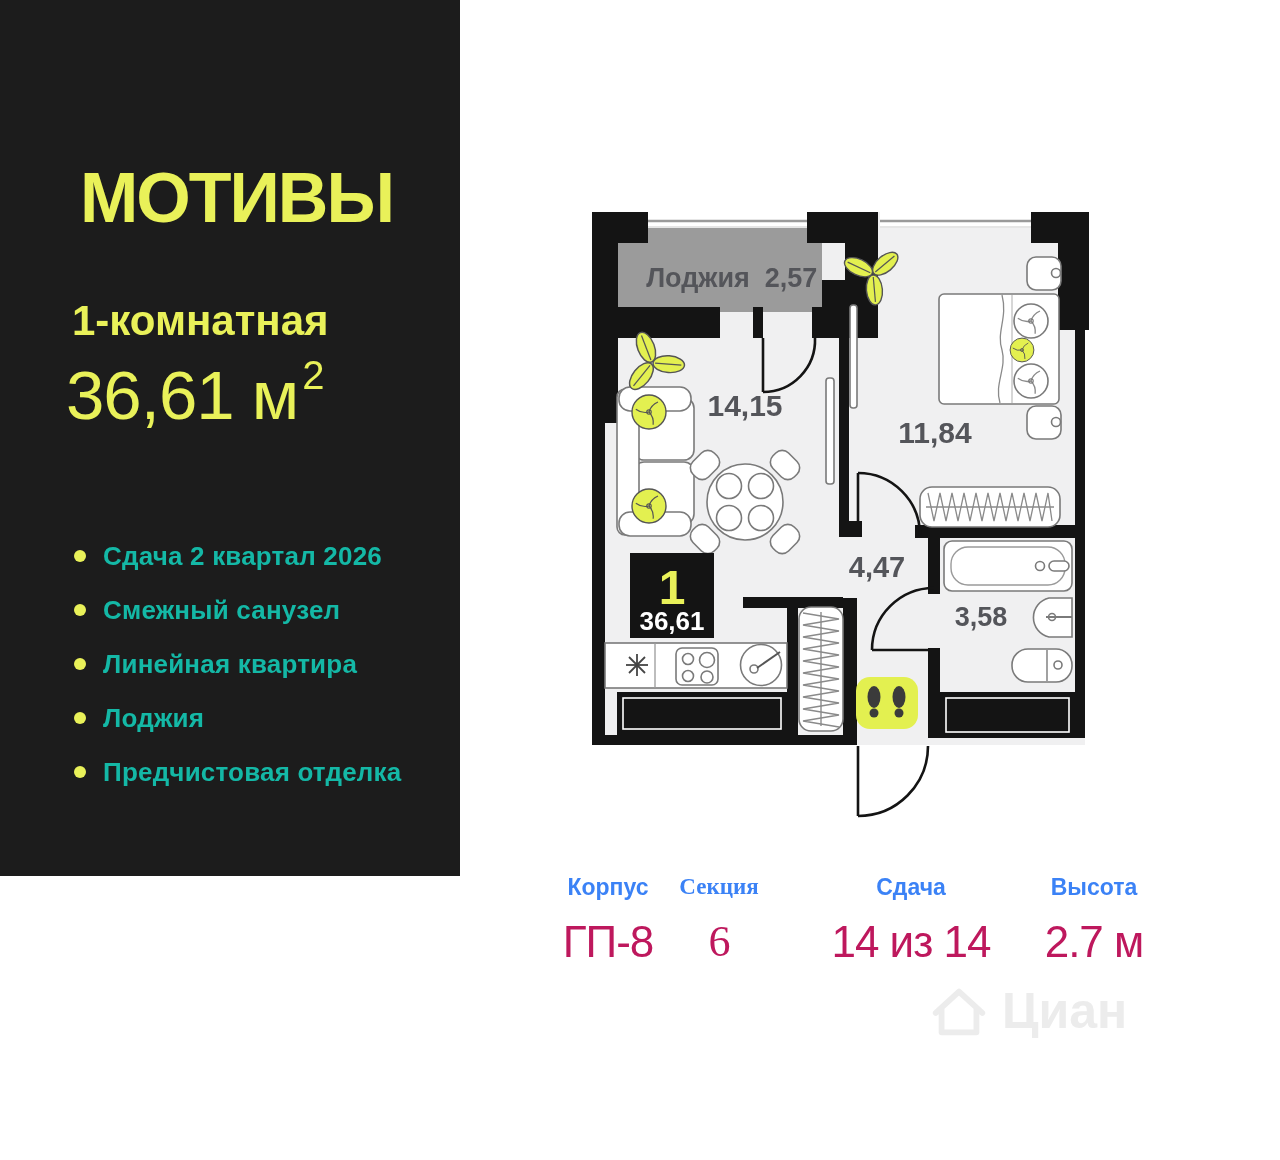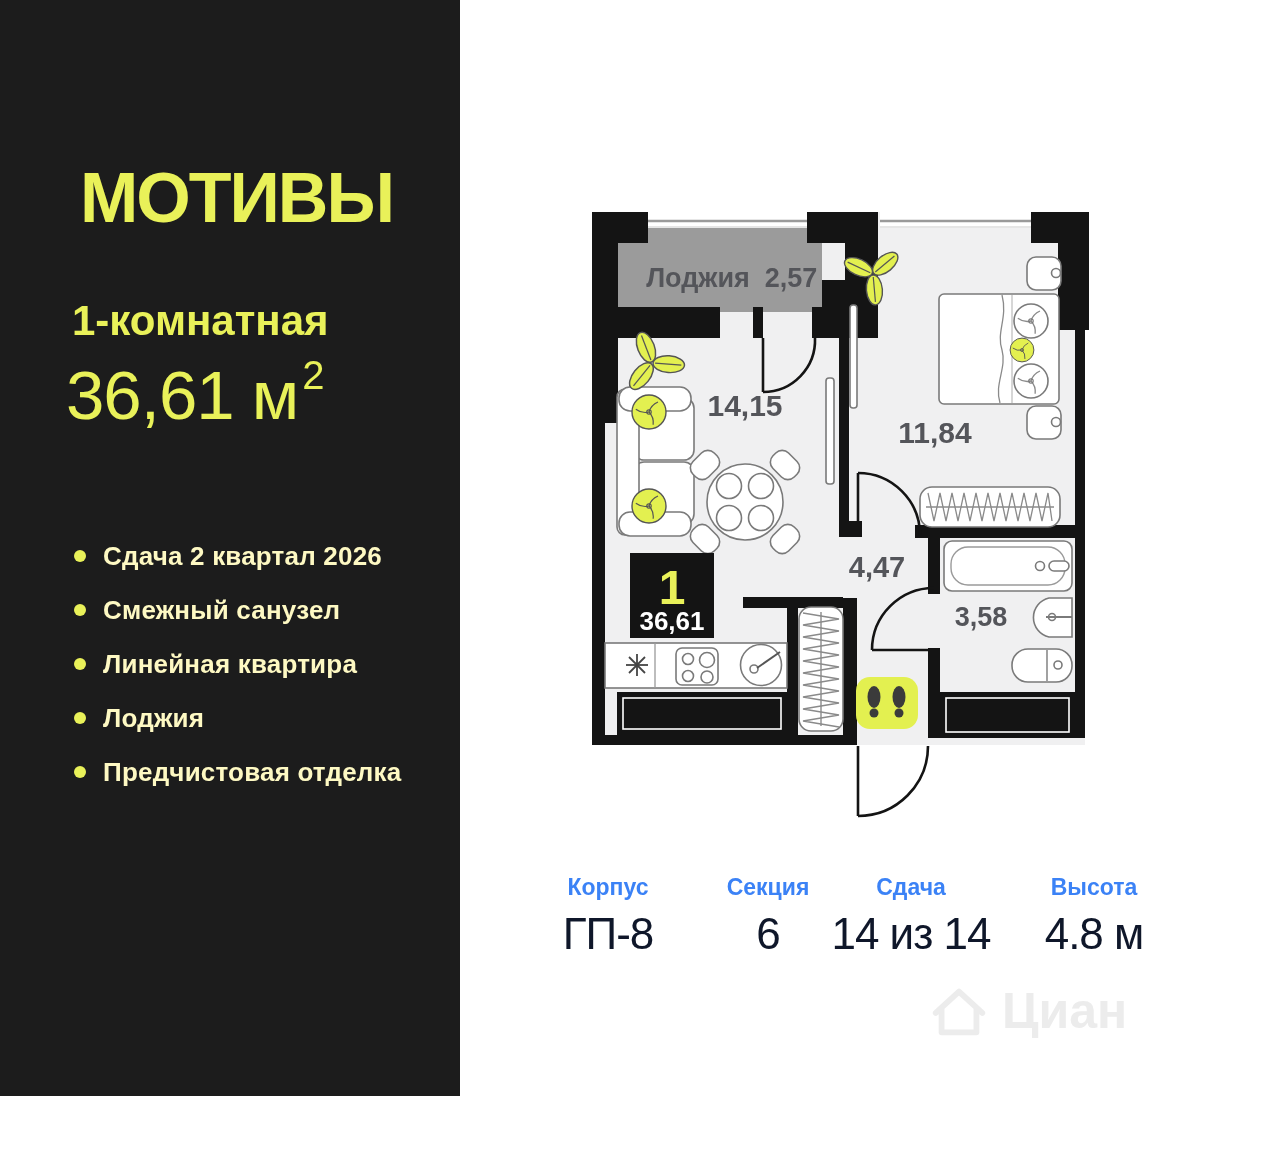--- a/index.html
+++ b/index.html
@@ -1,31 +1,31 @@
 <!DOCTYPE html>
 <html><head>
 <meta charset="utf-8">
 <style>
   html,body{margin:0;padding:0;width:1280px;height:1160px;overflow:hidden;background:#ffffff;
             font-family:"Liberation Sans","DejaVu Sans",sans-serif;}
   .abs{position:absolute;}
   
-  #left-panel{left:0;top:0;width:460px;height:1096px;background:#1c1c1c;}
+  #left-panel{left:0;top:0;width:460px;height:876px;background:#1c1c1c;}
   #brand-logo{left:80px;top:158px;font-size:70px;font-weight:800;letter-spacing:-2px;color:#e9f159;}
   #apt-type{left:72px;top:297px;font-size:42px;font-weight:700;color:#e9f159;}
   #apt-area{left:66px;top:356px;font-size:69px;font-weight:400;color:#e9f159;letter-spacing:-1px;}
   #apt-area sup{font-size:40px;position:relative;top:-6px;left:4px;}
   ul#features{left:74px;top:543px;list-style:none;margin:0;padding:0;}
   ul#features li{display:flex;align-items:center;height:26px;margin-bottom:28px;}
   .dot{width:12px;height:12px;border-radius:50%;background:#e9f159;margin-right:17px;flex:0 0 auto;}
-  .feat{color:#fef9c3;font-size:26px;font-weight:700;letter-spacing:.2px;}
+  .feat{color:#14b8a6;font-size:26px;font-weight:700;letter-spacing:.2px;}
   
   .info-col{top:874px;width:240px;text-align:center;transform:translateX(-50%);}
   .info-label{font-size:23px;font-weight:700;color:#3b82f6;}
-  .info-value{font-size:44px;font-weight:400;color:#0f172a;margin-top:8px;letter-spacing:-1px;}
+  .info-value{font-size:44px;font-weight:400;color:#be185d;margin-top:16px;letter-spacing:-1px;}
   
   #watermark{left:928px;top:980px;display:flex;align-items:center;color:#ececec;}
   #watermark .wm-text{font-size:50px;font-weight:700;margin-left:12px;}
   
   text.room{fill:#54555a;font-weight:600;font-family:"Liberation Sans","DejaVu Sans",sans-serif;}
   .wall{fill:#141414;}
   .furn{fill:#ffffff;stroke:#7a7a7a;stroke-width:1.6;}
   .thin{stroke:#8a8a8a;stroke-width:1.3;fill:none;}
   .door{stroke:#141414;stroke-width:2.6;fill:none;}
 </style>
@@ -257,31 +257,31 @@
     <text class="room" x="935" y="443" text-anchor="middle" font-size="30">11,84</text>
     <text class="room" x="877" y="577" text-anchor="middle" font-size="29">4,47</text>
     <text class="room" x="981" y="626" text-anchor="middle" font-size="27">3,58</text>
   </g>
 </svg>
 
 <div class="abs info-col" style="left:608px;">
   <div class="info-label">Корпус</div>
   <div class="info-value">ГП-8</div>
 </div>
-<div class="abs info-col" style="left:768px;">
+<div class="abs info-col" style="left:719px;font-family:Liberation Serif, serif;">
   <div class="info-label">Секция</div>
   <div class="info-value">6</div>
 </div>
 <div class="abs info-col" style="left:911px;">
   <div class="info-label">Сдача</div>
   <div class="info-value">14 из 14</div>
 </div>
 <div class="abs info-col" style="left:1094px;">
   <div class="info-label">Высота</div>
-  <div class="info-value">4.8 м</div>
+  <div class="info-value">2.7 м</div>
 </div>
 
 <div id="watermark" class="abs">
   <svg width="62" height="62" viewBox="0 0 64 64">
     <path d="M8,34 L32,12 L56,34 M14,29 V54 H50 V29" fill="none" stroke="#ececec" stroke-width="6" stroke-linecap="round" stroke-linejoin="round"></path>
   </svg>
   <span class="wm-text">Циан</span>
 </div>
 
 </body></html>

